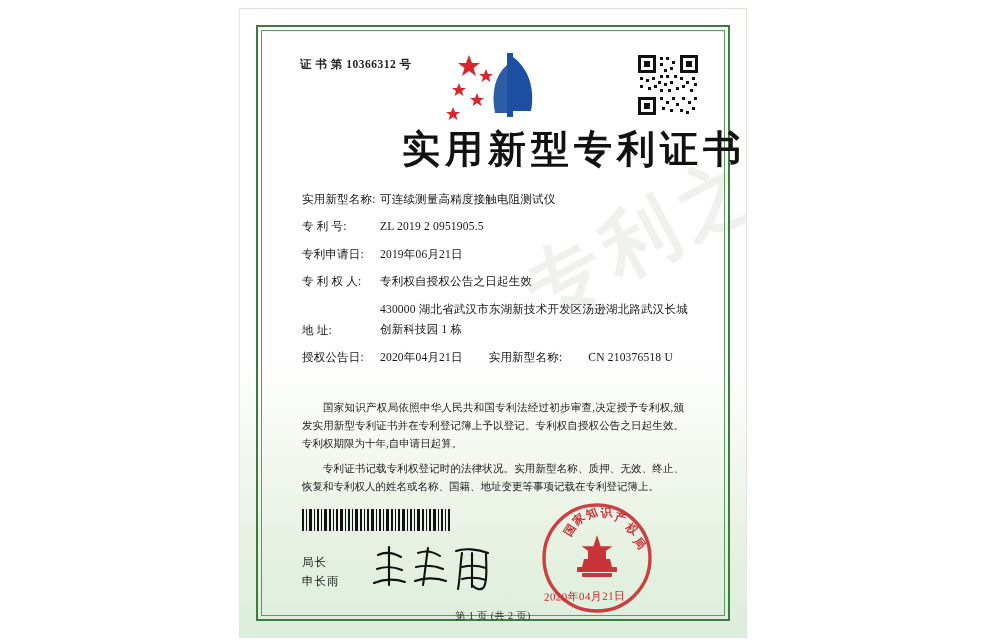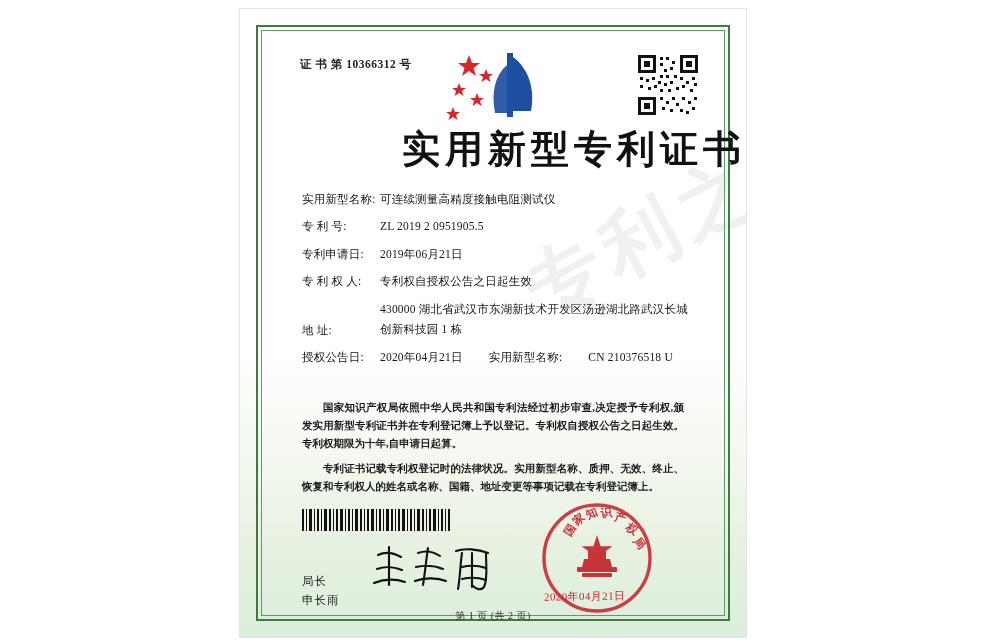--- a/index.html
+++ b/index.html
@@ -151,21 +151,20 @@
   
   .body-text {
     position: absolute;
     left: 62px;
     top: 390px;
     width: 382px;
     font-size: 10.5px;
     line-height: 1.72;
     text-align: justify;
     color: #1a1a1a;
-    font-weight: bold;
   }
   .body-text p {
     margin: 0 0 7px 0;
     text-indent: 21px;
   }
 
   
   .barcode {
     position: absolute;
     left: 62px;
@@ -175,21 +174,20 @@
   }
 
   
   .sig-labels {
     position: absolute;
     left: 62px;
     top: 544px;
     font-size: 11.5px;
     line-height: 1.65;
     letter-spacing: 1px;
-    margin-top: 19px;
   }
   .signature {
     position: absolute;
     left: 128px;
     top: 532px;
     width: 136px;
     height: 56px;
     font-family: "Liberation Serif", serif;
   }
 

